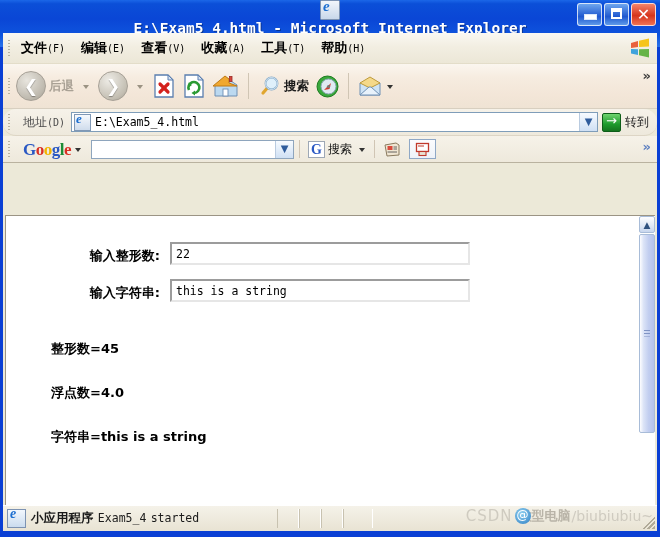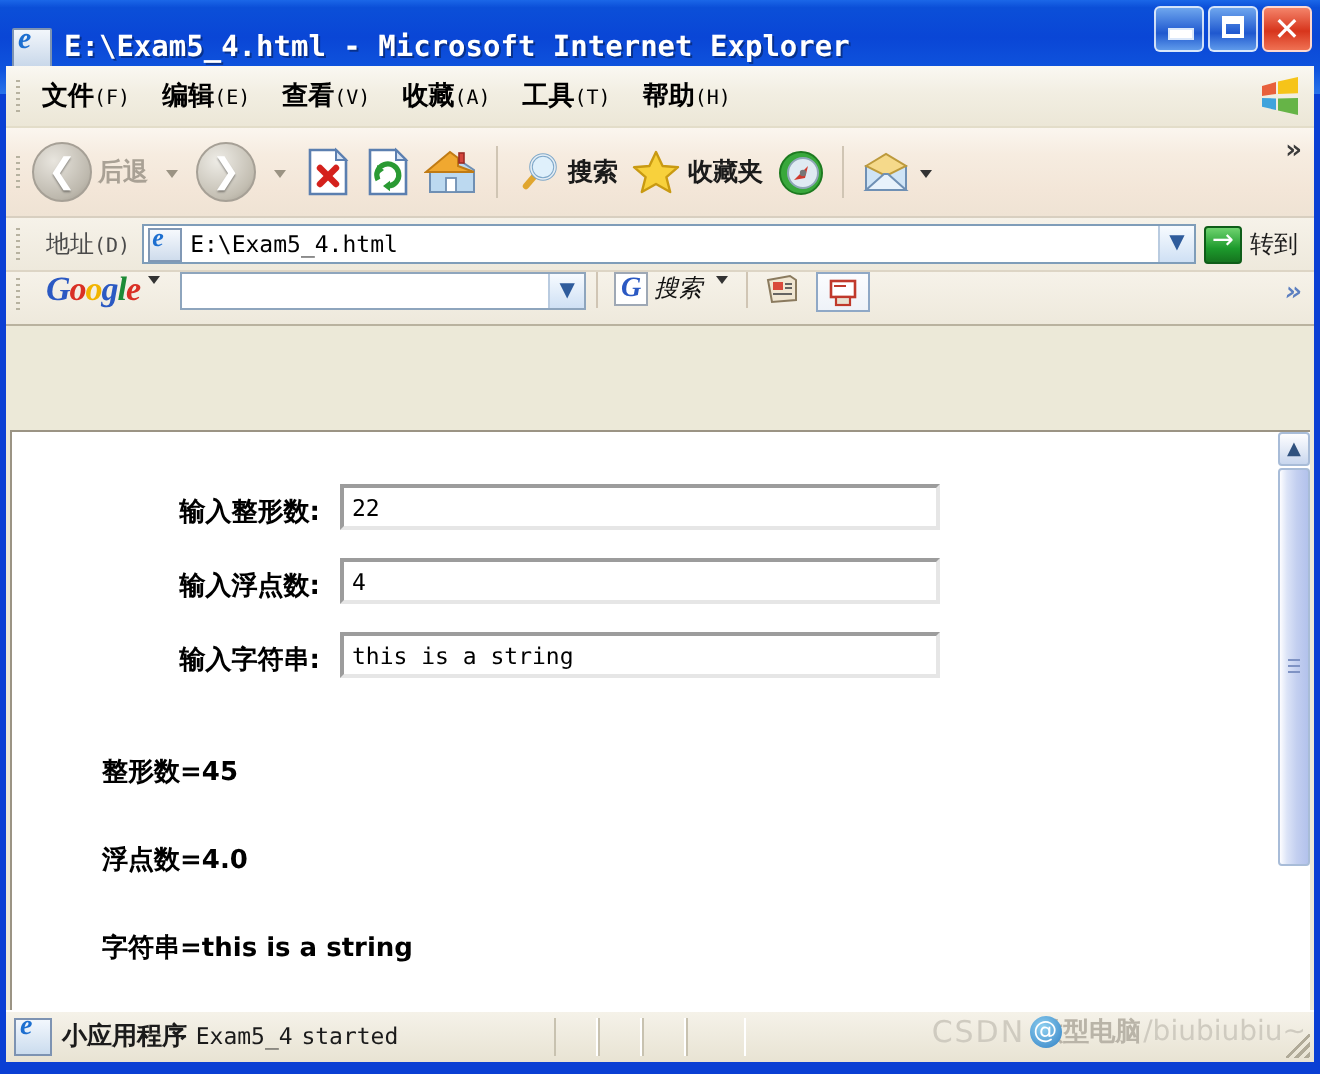--- a/index.html
+++ b/index.html
@@ -24,20 +24,21 @@
   
   .titlebar {
     position: absolute;
     left: 0; top: 0;
     width: 660px;
     height: 47px;
     background: linear-gradient(180deg, #1b67e8 0%, #0b4fd8 8%, #0a46d6 40%, #0f54dd 75%, #2a73ea 100%);
     display: flex;
     align-items: center;
     box-sizing: border-box;
+    flex-direction: column;
   }
   .title-icon {
     width: 18px; height: 18px;
     margin-left: 6px;
     margin-right: 6px;
     flex: 0 0 auto;
     position: relative;
     background: linear-gradient(180deg,#f2f6fb,#c9d8ea);
     border: 1px solid #7d93b2;
     border-radius: 1px;
@@ -228,20 +229,21 @@
   .ic { flex: 0 0 auto; display:block; }
 
   
   .addressbar {
     height: 26px;
     background: linear-gradient(180deg,#f6f2e9,#eee9dc);
     display: flex;
     align-items: center;
     border-bottom: 1px solid #ddd5c5;
     position: relative;
+    border-radius: 13px;
   }
   .addr-label {
     font-family: "DejaVu Sans", sans-serif;
     font-size: 12px;
     color: #4a4a4a;
     margin-left: 10px;
     margin-right: 6px;
     white-space: nowrap;
   }
   .addr-label .mk { font-family:"DejaVu Sans Mono", monospace; font-size:10px; }
@@ -317,24 +319,23 @@
     font-size: 12px;
     color: #1b1b1b;
     white-space: nowrap;
   }
 
   
   .googlebar {
     height: 26px;
     background: linear-gradient(180deg,#f6f2e9,#eee9dc);
     display: flex;
-    align-items: flex-start;
+    align-items: center;
     border-bottom: 1px solid #b9b29f;
     position: relative;
-    font-style: italic;
   }
   .g-logo {
     font-family: "Liberation Serif", serif;
     font-size: 17px;
     font-weight: bold;
     margin-left: 10px;
     letter-spacing: -0.5px;
     line-height: 1;
   }
   .g-logo span:nth-child(1){color:#2b59c3;}
@@ -708,26 +709,20 @@
 
       <div class="tb-item">
         <svg class="ic" width="24" height="24" viewBox="0 0 24 24">
           <line x1="6" y1="19" x2="12" y2="12" stroke="#e0a62f" stroke-width="3.2" stroke-linecap="round"></line>
           <circle cx="14.5" cy="9.5" r="6" fill="#dff0fb" stroke="#7fa8c9" stroke-width="1.8"></circle>
           <circle cx="14.5" cy="9.5" r="6" fill="none" stroke="#ffffff" stroke-width="0.8" opacity="0.8"></circle>
         </svg>
         <span class="tb-label">搜索</span>
       </div>
 
-      <div class="tb-item">
-        <svg class="ic" width="26" height="24" viewBox="0 0 26 24">
-          <path d="M13,2 L16.3,9 L24,9.6 L18.2,14.6 L20.1,22 L13,18 L5.9,22 L7.8,14.6 L2,9.6 L9.7,9 Z" fill="#f8d13c" stroke="#c99a12" stroke-width="1.2" stroke-linejoin="round"></path>
-        </svg>
-        <span class="tb-label">收藏夹</span>
-      </div>
 
       <div class="tb-item">
         <svg class="ic" width="25" height="25" viewBox="0 0 25 25">
           <circle cx="12.5" cy="12.5" r="10.5" fill="#39a83c" stroke="#1d7a20" stroke-width="1"></circle>
           <circle cx="13.5" cy="12.5" r="7.5" fill="#dfeaf2" stroke="#8fa7b8" stroke-width="1"></circle>
           <path d="M9,16 L16,9 L14.5,15 Z" fill="#d03a2e"></path>
           <circle cx="13.5" cy="12.5" r="1.6" fill="#777"></circle>
         </svg>
       </div>
 
@@ -801,24 +796,20 @@
 
     <div class="pagewrap">
       <div class="pageframe">
         <div class="doc">
 
           <div class="form-row">
             <div class="flabel">输入整形数:</div>
             <div class="finput">22</div>
           </div>
 
-          <div class="form-row">
-            <div class="flabel">输入浮点数:</div>
-            <div class="finput">4</div>
-          </div>
 
           <div class="form-row">
             <div class="flabel">输入字符串:</div>
             <div class="finput">this is a string</div>
           </div>
 
           <div class="out-line first">整形数=45</div>
           <div class="out-line rest">浮点数=4.0</div>
           <div class="out-line rest">字符串=this is a string</div>
         </div>

